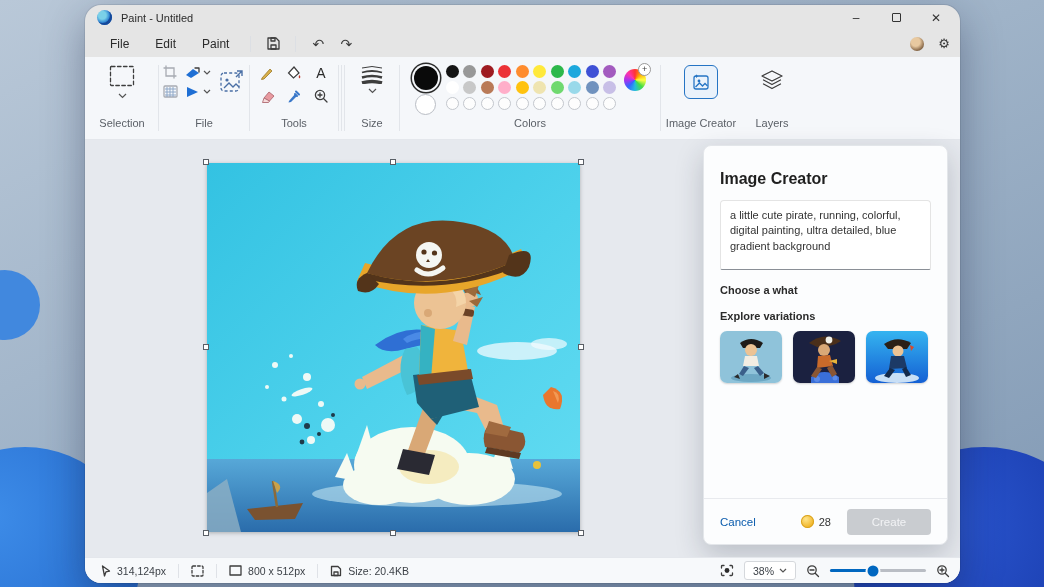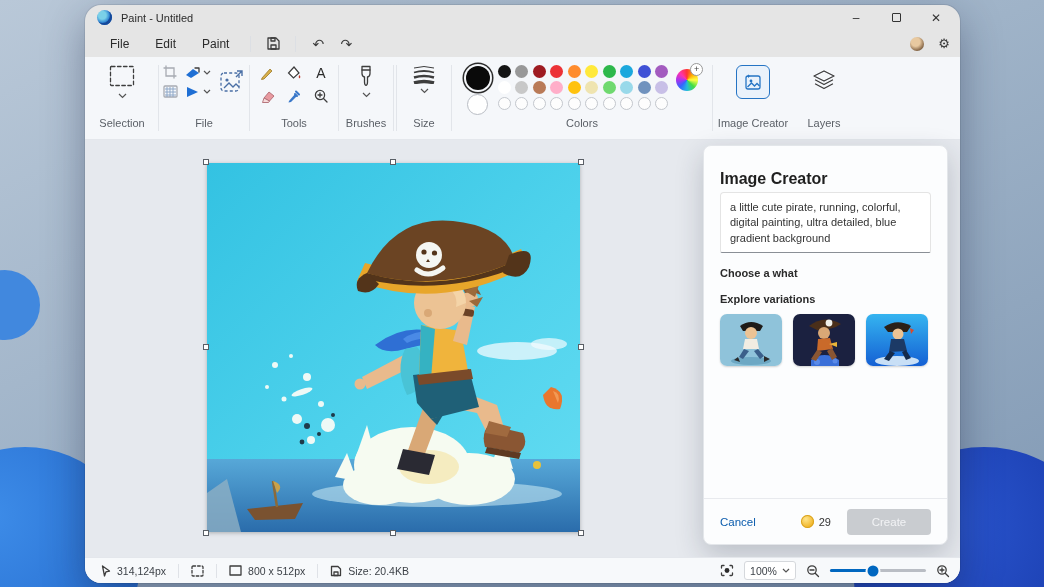--- a/index.html
+++ b/index.html
@@ -94,23 +94,23 @@
   
   #ic-panel { position:absolute; left:618px; top:140px; width:245px; height:400px;
     background:#fcfdfe; border-radius:8px; border:1px solid #e3e6ea;
     box-shadow:0 10px 28px rgba(30,40,60,.22); padding:24px 16px 0 16px; }
   #ic-title { font-size:16px; font-weight:700; color:#1f1f1f; }
   .ic-label { font-size:11px; font-weight:700; color:#2b2b2b; margin-top:14px;
     display:flex; align-items:center; gap:5px; }
   #info-icon { width:11px; height:11px; border:1px solid #777; border-radius:50%;
     font-size:8px; line-height:10px; text-align:center; color:#666; font-style:italic;
     font-weight:400; font-family:"Liberation Serif",serif; }
-  #prompt-box { margin-top:4px; background:#fff; border:1px solid #e4e4e4; border-bottom:1px solid #8a8f96;
+  #prompt-box { margin-top:12px; background:#fff; border:1px solid #e4e4e4; border-bottom:1px solid #8a8f96;
     border-radius:4px 4px 2px 2px; padding:7px 9px; font-size:11px; color:#333; line-height:1.4;
-    height:61px; }
+    height:70px; }
   #style-dropdown { margin-top:8px; height:40px; background:#fdfdfd; border:1px solid #d7dade;
     border-radius:4px; display:flex; align-items:center; padding:0 10px 0 5px; }
   #style-thumb { width:40px; height:31px; border-radius:3px; overflow:hidden; margin-right:12px; }
   #style-value { font-size:11.5px; font-weight:700; color:#222; }
   #style-chev { margin-left:auto; }
   .variations { margin-top:9px; display:flex; gap:11px; }
   .var-thumb { width:62px; height:52px; border-radius:7px; overflow:hidden; box-shadow:0 1px 2px rgba(0,0,0,.18); }
   .var-thumb svg { display:block; }
   #ic-footer { position:absolute; left:0; right:0; bottom:0; height:46px; border-top:1px solid #e8eaee;
     display:flex; align-items:center; padding:4px 16px; }
@@ -265,30 +265,20 @@
           <circle class="s" cx="7" cy="7" r="4.6"></circle>
             <path class="s" d="M10.5 10.5 L14 14"></path>
             <path class="s" d="M5 7 h4 M7 5 v4"></path>
         </svg>
       </div>
       <span class="tb-label">Tools</span>
     </div>
 
     <div class="tb-sep"></div>
 
-    <div class="tb-group tb-small-grp">
-      <svg class="ic" width="16" height="22" viewBox="0 0 16 22">
-        <path class="s" d="M4 1.5 h8 v7 q0 3 -2.5 3.5 l0 5 q0 3 -1.5 3.5 q-1.5 -.5 -1.5 -3.5 l0 -5 Q4 11.5 4 8.5 Z"></path>
-        <path class="s" d="M4 5 h8"></path>
-      </svg>
-      <svg class="chev" width="9" height="6" style="margin-top:5px">
-          <polyline points="1,1 4.5,4.5 8,1"></polyline>
-        </svg>
-      <span class="tb-label">Brushes</span>
-    </div>
 
     <div class="tb-sep"></div>
 
 
     <div class="tb-sep"></div>
 
     <div class="tb-group tb-small-grp">
       <svg class="ic" width="24" height="19" viewBox="0 0 24 19">
         <path d="M2 3 q10 -3 20 0" stroke="#3d3d3d" stroke-width="1" fill="none"></path>
         <path d="M2 7.5 q10 -3 20 0" stroke="#3d3d3d" stroke-width="1.8" fill="none"></path>
@@ -546,21 +536,21 @@
           <path d="M24 37 l-6 8 l5 2 l6 -8 Z M40 36 l5 8 l-5 2 l-4 -8 Z" fill="#142a4a"></path>
           <path d="M44 14 l4 2 l-3 4 Z" fill="#d84a2a"></path>
         </svg>
       </span>
     </div>
 
     <div id="ic-footer">
       <span id="cancel-link">Cancel</span>
       <span class="credits">
         <span id="coin-icon"></span>
-        <span id="credits-value">29</span>
+        <span id="credits-value">28</span>
       </span>
       <span id="create-btn">Create</span>
     </div>
   </div>
 
   <div id="status-bar">
     <span class="sb-item">
       <svg class="ic" width="10" height="12" viewBox="0 0 10 12">
         <path class="s" d="M1.5 1 L8.5 6 L5 6.8 L3.5 11 Z"></path>
       </svg>
@@ -586,21 +576,21 @@
           <rect class="s" x="4" y="7" width="4" height="3.5"></rect>
       </svg>
       <span>Size: 20.4KB</span>
     </span>
     <div class="sb-right">
       <svg class="ic" width="14" height="13" viewBox="0 0 14 13">
         <path class="s" d="M1.5 4 V2 Q1.5 1.5 2.5 1.5 H4 M10 1.5 h1.5 Q12.5 1.5 12.5 2.5 V4 M12.5 9 v1.5 Q12.5 11.5 11.5 11.5 H10 M4 11.5 H2.5 Q1.5 11.5 1.5 10.5 V9"></path>
         <circle cx="7" cy="6.5" r="2.4" fill="#2b2b2b"></circle>
       </svg>
       <span id="zoom-select">
-        <span>100%</span>
+        <span>38%</span>
         <svg class="chev" width="8" height="5">
             <polyline points="1,1 4,4 7,1"></polyline>
           </svg>
       </span>
       <svg class="ic" width="14" height="14" viewBox="0 0 14 14">
         <circle class="s" cx="6" cy="6" r="4.2"></circle>
           <path class="s" d="M9.2 9.2 L12.5 12.5"></path>
           <path class="s" d="M4 6 h4"></path>
       </svg>
       <span id="zoom-slider">

